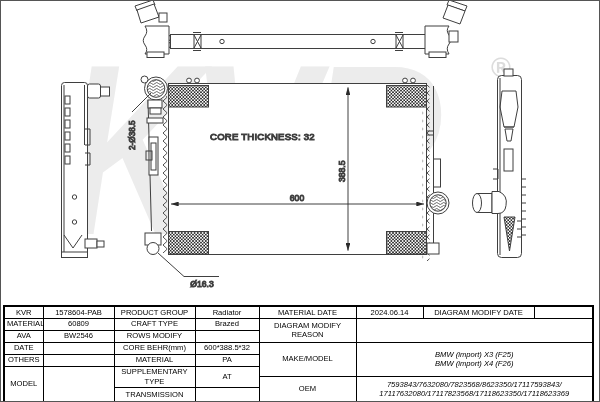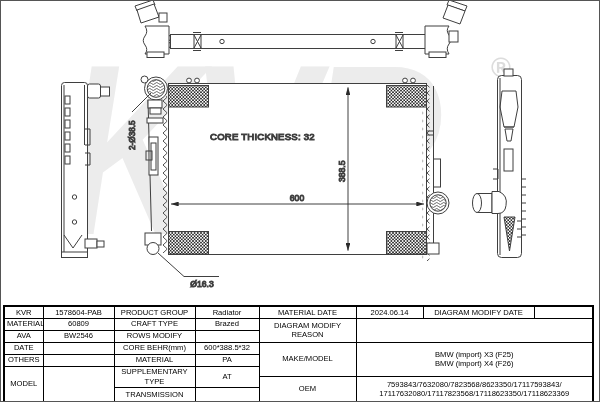--- a/index.html
+++ b/index.html
@@ -28,21 +28,21 @@
   table.spec{
     position:absolute;left:2px;top:304px;z-index:2;
     width:590px;border-collapse:collapse;table-layout:fixed;
     border:2px solid #000;background:#fff;
   }
   table.spec td{
     border:1px solid #000;padding:0 2px;margin:0;
     font-size:7.6px;line-height:1.2;text-align:center;vertical-align:middle;
     overflow:hidden;
   }
-  .cell-line{white-space:nowrap;}
+  .cell-line{white-space:nowrap;font-style:italic;}
 </style>
 </head>
 <body>
 
 <div class="page">
 
   <div class="watermark">KVR</div>
   <div class="watermark-reg">®</div>
 
   <svg class="drawing" width="600" height="305" viewBox="0 0 600 305">

